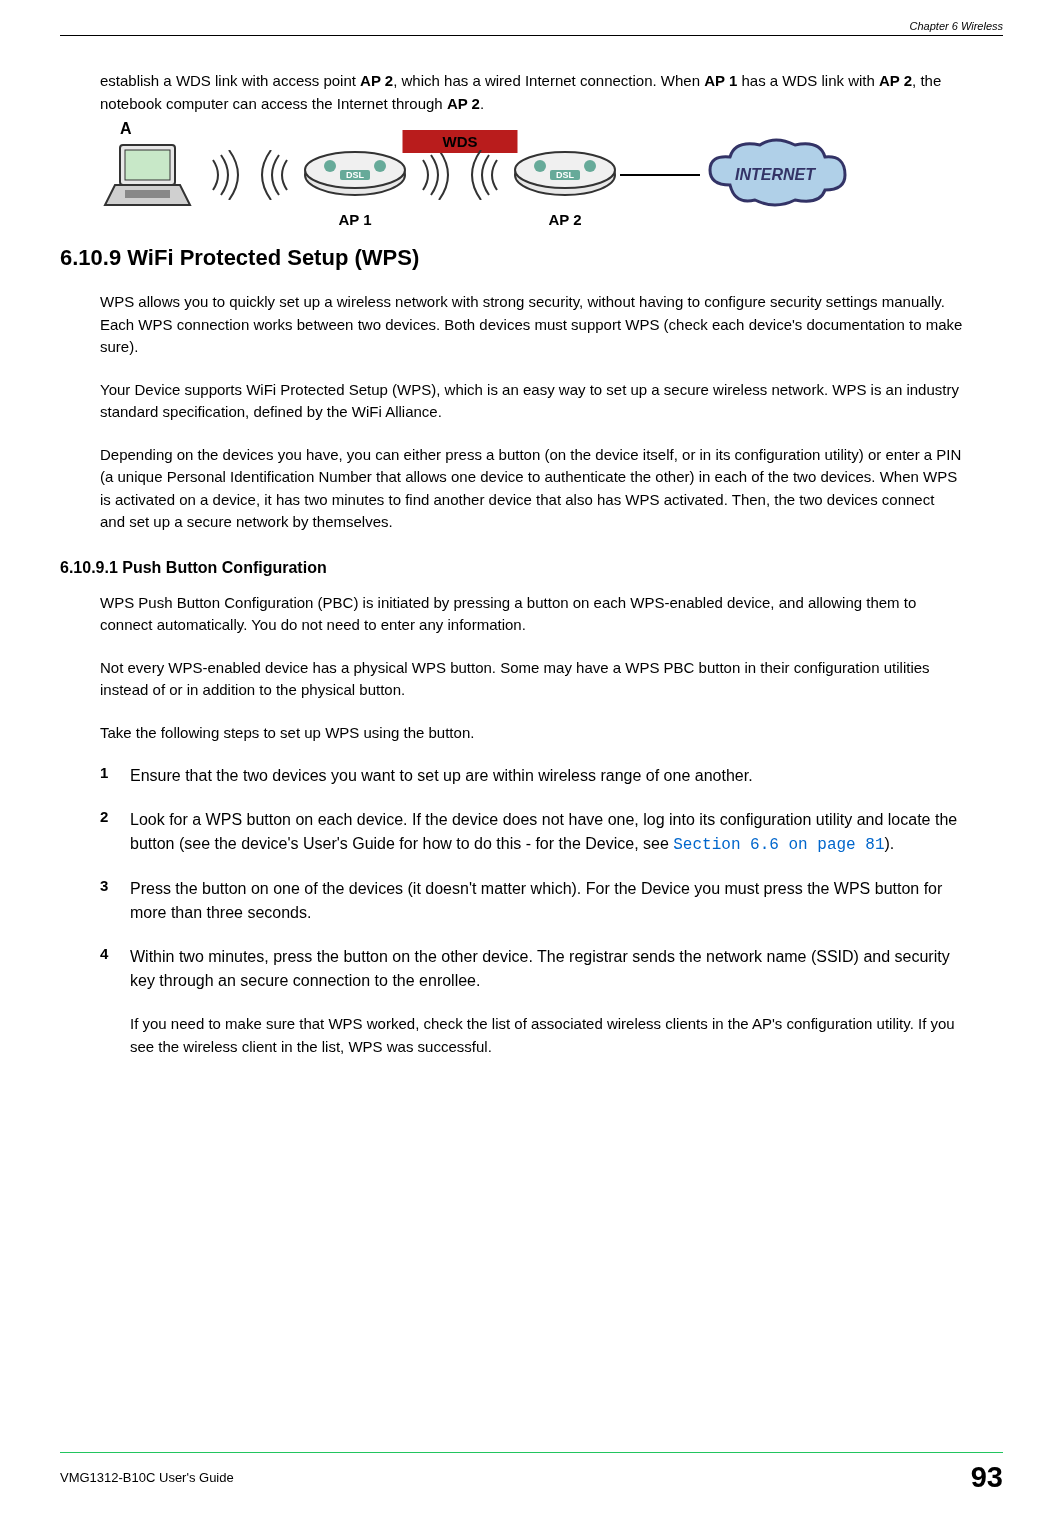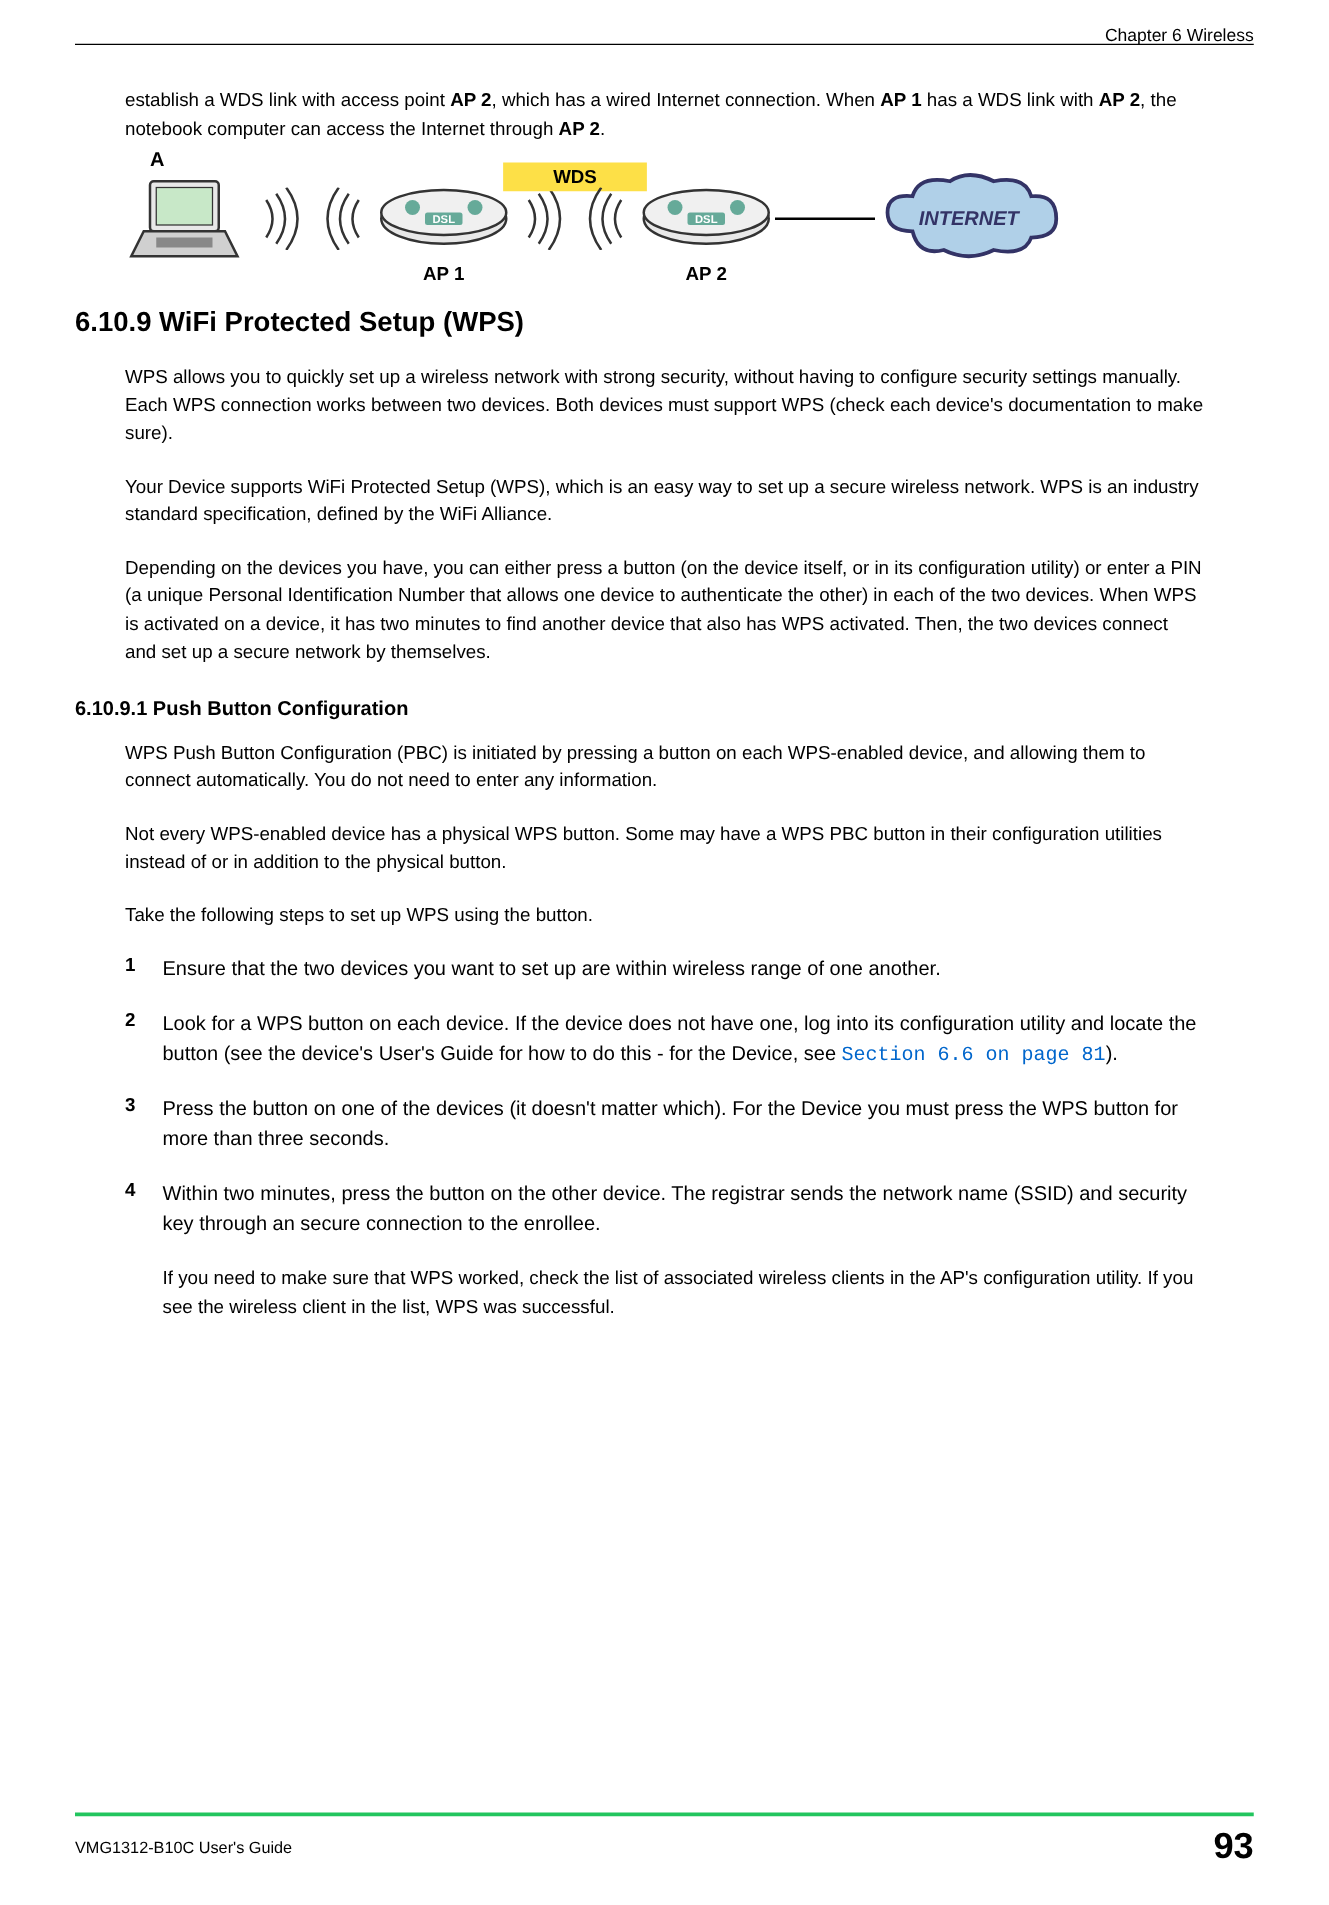--- a/index.html
+++ b/index.html
@@ -12,21 +12,22 @@
       width: 1063px;
       height: 1524px;
       background: white;
       position: relative;
       padding: 20px 60px;
     }
     .header-right {
       position: absolute;
       top: 20px;
       right: 60px;
-      font-size: 14px;
+      font-size: 11px;
+      font-style: italic;
     }
     .header-line {
       position: absolute;
       top: 35px;
       left: 60px;
       right: 60px;
       border-top: 1px solid #000;
     }
     .content {
       margin-top: 50px;
@@ -88,21 +89,21 @@
       transform: translateX(-50%);
       font-weight: bold;
       font-size: 15px;
       white-space: nowrap;
     }
     .wds-label {
       position: absolute;
       top: -18px;
       left: 50%;
       transform: translateX(-50%);
-      background: #fde047;
+      background: #b91c1c;
       padding: 3px 40px;
       font-weight: bold;
       font-size: 15px;
     }
     .router-group {
       position: relative;
       display: flex;
       align-items: center;
     }
     .wire {
@@ -151,21 +152,21 @@
       font-family: Liberation Mono, monospace;
     }
     .footer {
       position: absolute;
       bottom: 30px;
       left: 60px;
       right: 60px;
       display: flex;
       justify-content: space-between;
       align-items: center;
-      border-top: 3px solid #22c55e;
+      border-top: 1px solid #22c55e;
       padding-top: 8px;
     }
     .footer-left {
       font-size: 13px;
     }
     .footer-right {
       font-size: 29px;
       font-weight: bold;
     }
   </style>

